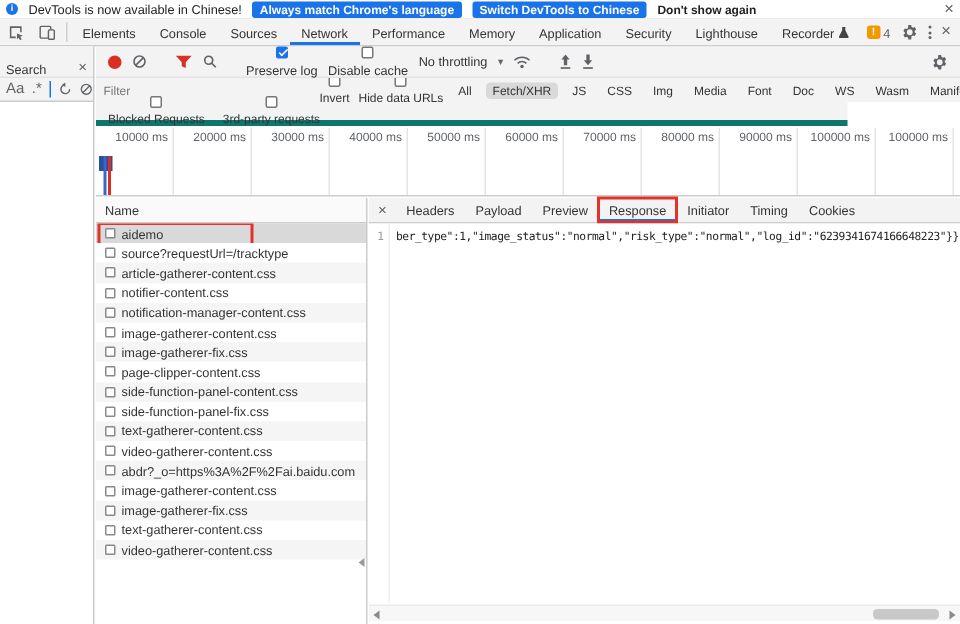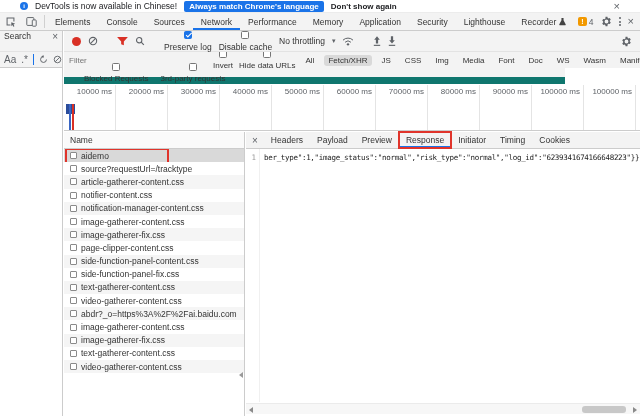--- a/index.html
+++ b/index.html
@@ -3,21 +3,21 @@
 <meta charset="utf-8">
 <style>
   * { margin:0; padding:0; box-sizing:border-box; }
   html,body { width:640px; height:416px; overflow:hidden; }
   body { font-family:"Liberation Sans", sans-serif; background:#fff; color:#333; }
   #app { position:relative; width:640px; height:416px; background:#fff; overflow:hidden; }
 
   
   .notif { position:absolute; top:0; left:0; width:640px; height:13px; background:#fff;
            border-bottom:1px solid #ececec; display:flex; align-items:center; gap:7px;
-           font-size:8.5px; padding:0 20px; white-space:nowrap; }
+           font-size:8.5px; padding:0 4px; white-space:nowrap; }
   .info-ic { width:8px; height:8px; border-radius:50%; background:#1a73e8; color:#fff;
              font-size:6px; line-height:8px; text-align:center; font-weight:bold; flex:none; }
   .notif-msg { color:#202124; }
   .notif-btn { background:#1a73e8; color:#fff; border:none; border-radius:2px; font-weight:bold;
                font-size:8px; height:11px; line-height:11px; padding:0 5px; font-family:inherit; }
   .notif-dismiss { color:#202124; font-weight:bold; font-size:8px; }
   .notif-close { margin-left:auto; color:#5f6368; font-size:9px; line-height:9px; }
 
   
   .tabbar { position:absolute; top:13px; left:0; width:640px; height:18px; background:#f3f3f3;
@@ -33,21 +33,21 @@
                font-size:7px; line-height:9px; text-align:center; font-weight:bold; }
   .issues-n { color:#5f6368; font-size:8.5px; }
   .dots { display:inline-flex; flex-direction:column; gap:1.5px; }
   .dots i { width:2px; height:2px; background:#5f6368; border-radius:50%; }
   .x-ic { color:#5f6368; font-size:11px; line-height:11px; }
 
   
   .search-pane { position:absolute; top:31px; left:0; width:63px; bottom:0; background:#fff;
                  border-right:1px solid #ccc; }
   .sp-head { height:21px; background:#f3f3f3; border-bottom:1px solid #e3e3e3; display:flex;
-             align-items:flex-start; font-size:8.5px; padding:0 4px; color:#333; }
+             align-items:flex-end; font-size:8.5px; padding:0 4px; color:#333; }
   .sp-head .x-ic { margin-left:auto; font-size:10px; }
   .sp-tools { height:16px; background:#f3f3f3; border-bottom:1px solid #ccc; display:flex;
               align-items:center; gap:5px; padding:0 4px; font-size:10px; color:#5f6368;
               overflow:hidden; white-space:nowrap; }
   .caret { width:1.5px; height:11px; background:#1a73e8; flex:none; }
 
   
   .net-toolbar { position:absolute; top:31px; left:64px; width:576px; height:21px; background:#f3f3f3;
                  border-bottom:1px solid #e3e3e3; display:flex; align-items:center; gap:7px;
                  padding:0 8px; font-size:8.5px; color:#333; white-space:nowrap; }
@@ -63,22 +63,22 @@
 
   
   .filter-row { position:absolute; top:52px; left:64px; width:576px; height:16px; background:#f3f3f3;
                 display:flex; align-items:center; gap:6px; padding:0 5px; font-size:8px; color:#333;
                 white-space:nowrap; overflow:hidden; }
   .filter-input { width:138px; border:none; background:transparent; font-size:8px; color:#333;
                   font-family:inherit; outline:none; flex:none; }
   .rtype { padding:1px 4px; border-radius:3px; color:#333; }
   .rtype.selected { background:#d9d9d9; }
   .blocked-row { position:absolute; top:68px; left:64px; width:501px; height:16px; background:#f3f3f3;
-                 border-bottom:7px solid #0f766e; display:flex; align-items:center; gap:12px;
-                 padding:0 20px; font-size:8px; color:#333; }
+                 border-bottom:4px solid #0f766e; display:flex; align-items:center; gap:12px;
+                 padding:0 8px; font-size:8px; color:#333; }
 
   
   .timeline { position:absolute; top:85px; left:64px; width:576px; height:46px; background:#fff;
               border-bottom:1px solid #ccc; display:flex; overflow:hidden; }
   .tl-cell { width:52px; flex:none; border-right:1px solid #e4e4e4; font-size:8px; color:#5f6368;
              text-align:right; padding:2px 3px 0 0; }
   .tl-marker { position:absolute; left:2px; top:19px; width:9px; height:10px; background:#2b4d9b; }
   .tl-line-b { position:absolute; left:5px; top:19px; width:1.5px; height:27px; background:#3a66c4; }
   .tl-line-r { position:absolute; left:8px; top:19px; width:1.5px; height:27px; background:#d93025; }
 
@@ -125,20 +125,21 @@
 </style>
 </head>
 <body>
 
 <div id="app">
 
   <div class="notif">
     <span class="info-ic">i</span>
     <span class="notif-msg">DevTools is now available in Chinese!</span>
     <button class="notif-btn">Always match Chrome's language</button>
+    <button class="notif-btn">Switch DevTools to Chinese</button>
     <span class="notif-dismiss">Don't show again</span>
     <span class="notif-close x-ic">×</span>
   </div>
 
   <div class="tabbar">
     <span class="icbtn">
       <svg width="11" height="11" viewBox="0 0 14 14">
           <path d="M2 2h10v5h-1.3V3.3H3.3v7.4H7V12H2z" fill="#5f6368"></path>
           <path d="M8 8l5 1.9-2.2.9 1.2 2.2-1.3.8-1.3-2.2L8 13z" fill="#5f6368"></path>
         </svg>

